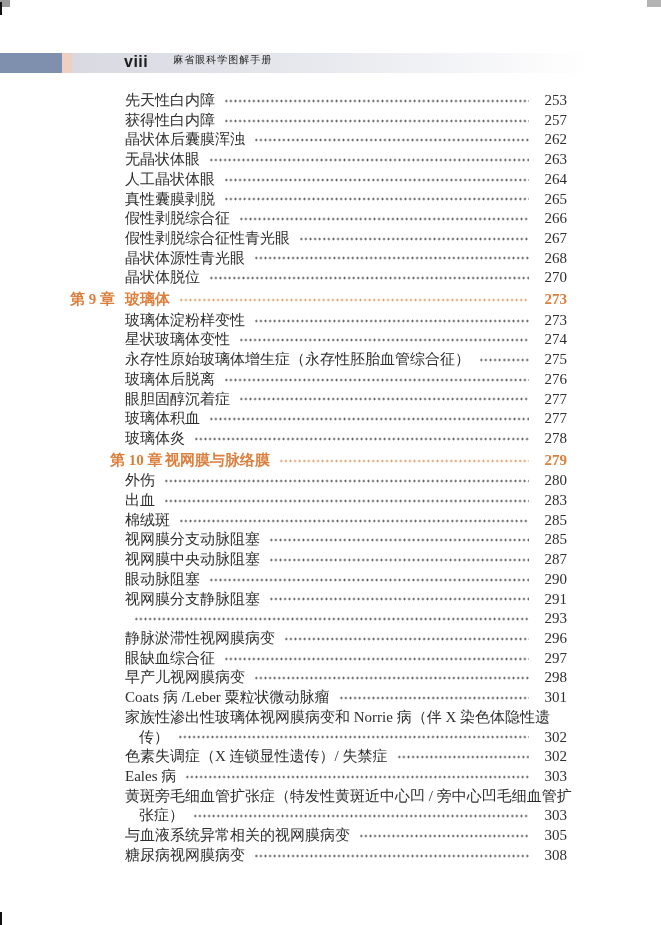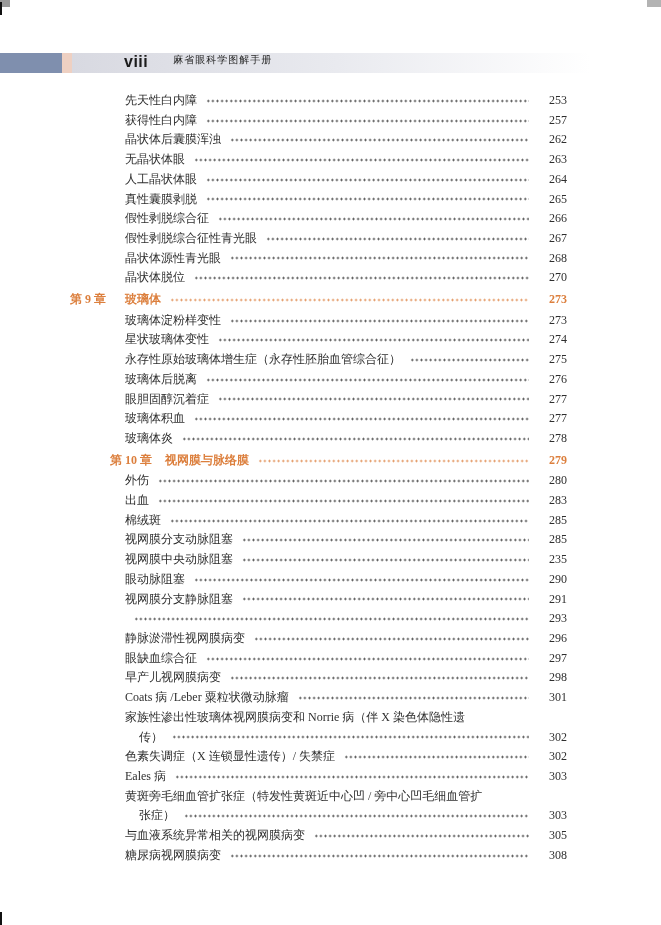--- a/index.html
+++ b/index.html
@@ -54,21 +54,21 @@
   
   .toc {
     position: absolute;
     left: 70px; top: 91px;
     width: 497px;
   }
   .row {
     display: flex;
     align-items: baseline;
     line-height: 19.7px;
-    font-size: 12px;
+    font-size: 15px;
     white-space: nowrap;
   }
   .row .chapter-label {
     width: 55px;
     flex: none;
     font-weight: bold;
   }
   .row.entry   { padding-left: 55px; }
   .row.cont    { padding-left: 69px; }
   .row.wrap    { padding-left: 55px; align-items: center; }
@@ -225,21 +225,21 @@
       <span class="page">285</span>
     </div>
     <div class="row entry">
       <span class="title">视网膜分支动脉阻塞</span>
       <span class="leader"></span>
       <span class="page">285</span>
     </div>
     <div class="row entry">
       <span class="title">视网膜中央动脉阻塞</span>
       <span class="leader"></span>
-      <span class="page">235</span>
+      <span class="page">287</span>
     </div>
     <div class="row entry">
       <span class="title">眼动脉阻塞</span>
       <span class="leader"></span>
       <span class="page">290</span>
     </div>
     <div class="row entry">
       <span class="title">视网膜分支静脉阻塞</span>
       <span class="leader"></span>
       <span class="page">291</span>

